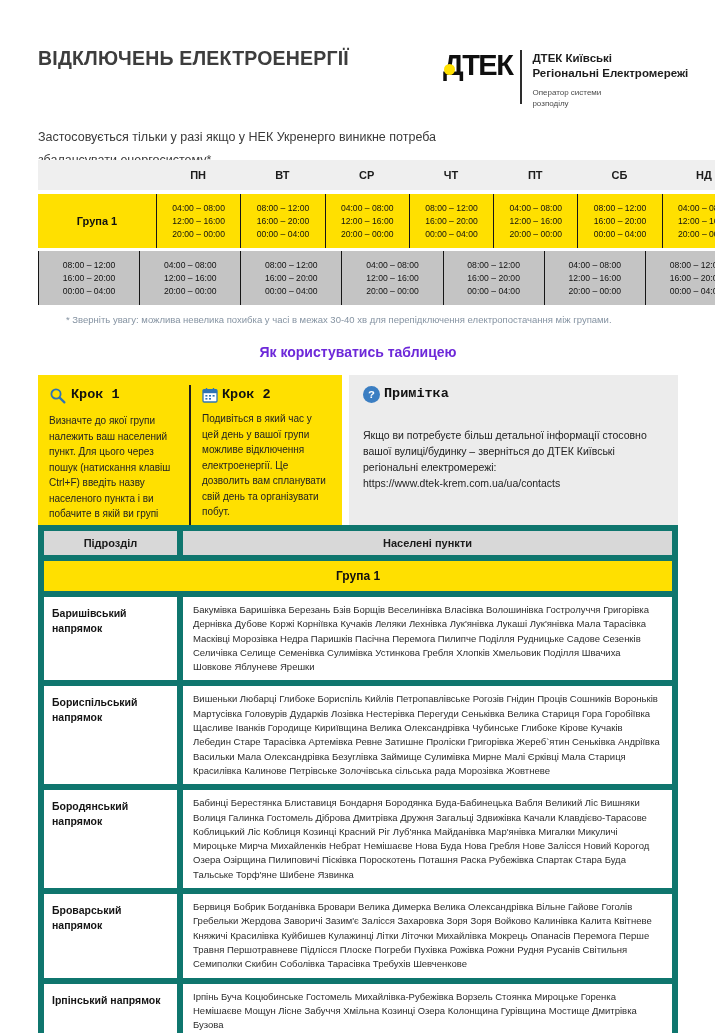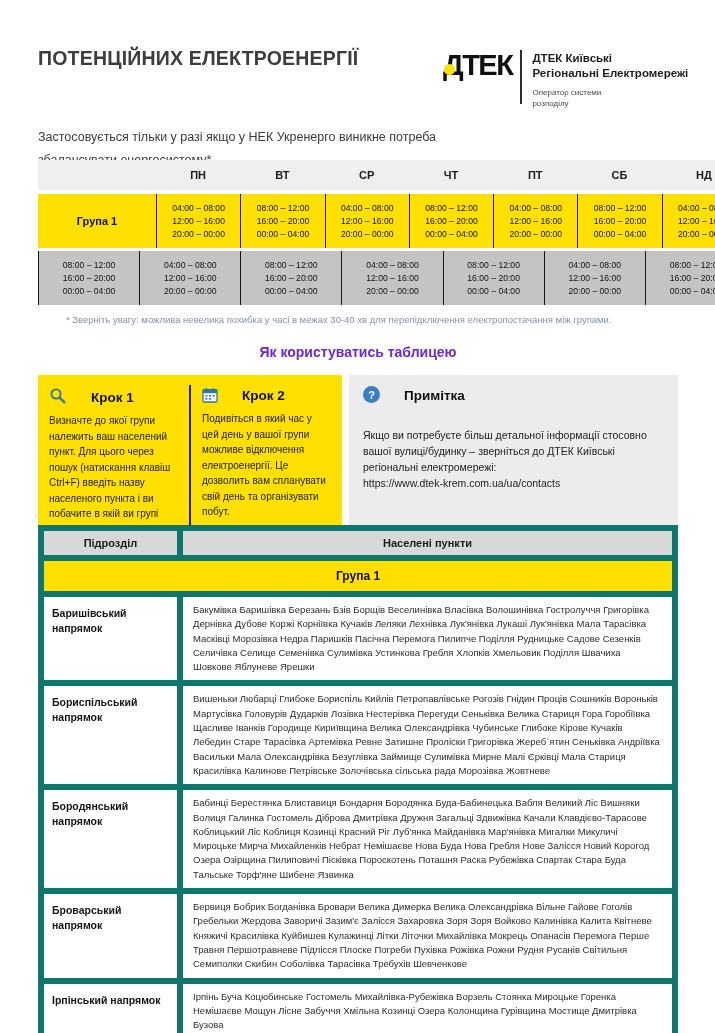--- a/index.html
+++ b/index.html
@@ -35,21 +35,21 @@
 
   
   .howto-title { position:absolute; left:38px; top:344px; width:640px; text-align:center;
                  font-size:14px; font-weight:bold; color:#6d28d9; }
   .steps { position:absolute; left:38px; top:375px; width:640px; min-height:132px;
            display:flex; align-items:stretch; }
   .yellow-group { display:flex; }
   .stepbox { width:129px; padding:12px 11px 10px; }
   .stepdiv { width:2px; background:#1e1e1e; margin:10px 0; }
   .notebox { background:#ececec; margin-left:7px; flex:1; padding:11px 14px 10px; }
-  .box-head { display:flex; align-items:flex-end; gap:24px; margin-bottom:8px; }
+  .box-head { display:flex; align-items:flex-start; gap:4px; margin-bottom:8px;font-family:Liberation Mono, monospace; }
   .box-title { font-size:13.5px; font-weight:bold; color:#111; }
   .step-text { font-size:10px; line-height:15.5px; color:#222; }
   .note-text { font-size:10.5px; line-height:16px; color:#222; }
   .note-gap { height:16px; }
   .qicon { width:17px; height:17px; border-radius:50%; background:#3b7ec2; color:#fff;
            font-weight:bold; font-size:11px; display:flex; align-items:center;
            justify-content:center; flex:0 0 auto; }
   .url { color:#222; }
 
   
@@ -61,21 +61,21 @@
   .rname { width:120px; font-weight:bold; font-size:10.5px; padding:9px 5px 6px 8px;
            line-height:15px; color:#151515; }
   .rset { font-size:9.5px; line-height:14.3px; padding:6px 10px; color:#2d2d2d; }
 </style>
 </head>
 <body>
 
 <div class="page">
 
   <div class="title">
-    <div>ПОТЕНЦІЙНИХ ЕЛЕКТРОЕНЕРГІЇ</div>
+    <div>ВІДКЛЮЧЕНЬ ЕЛЕКТРОЕНЕРГІЇ</div>
   </div>
   <div class="subtitle">Застосовується тільки у разі якщо у НЕК Укренерго виникне потреба збалансувати енергосистему*</div>
 
   <div class="logo-wrap">
     <div class="logo-mark">
       <span>ДТЕК</span>
       <span class="logo-dot" style="background:#FFE000"></span>
     </div>
     <div class="logo-divider"></div>
     <div class="company">

